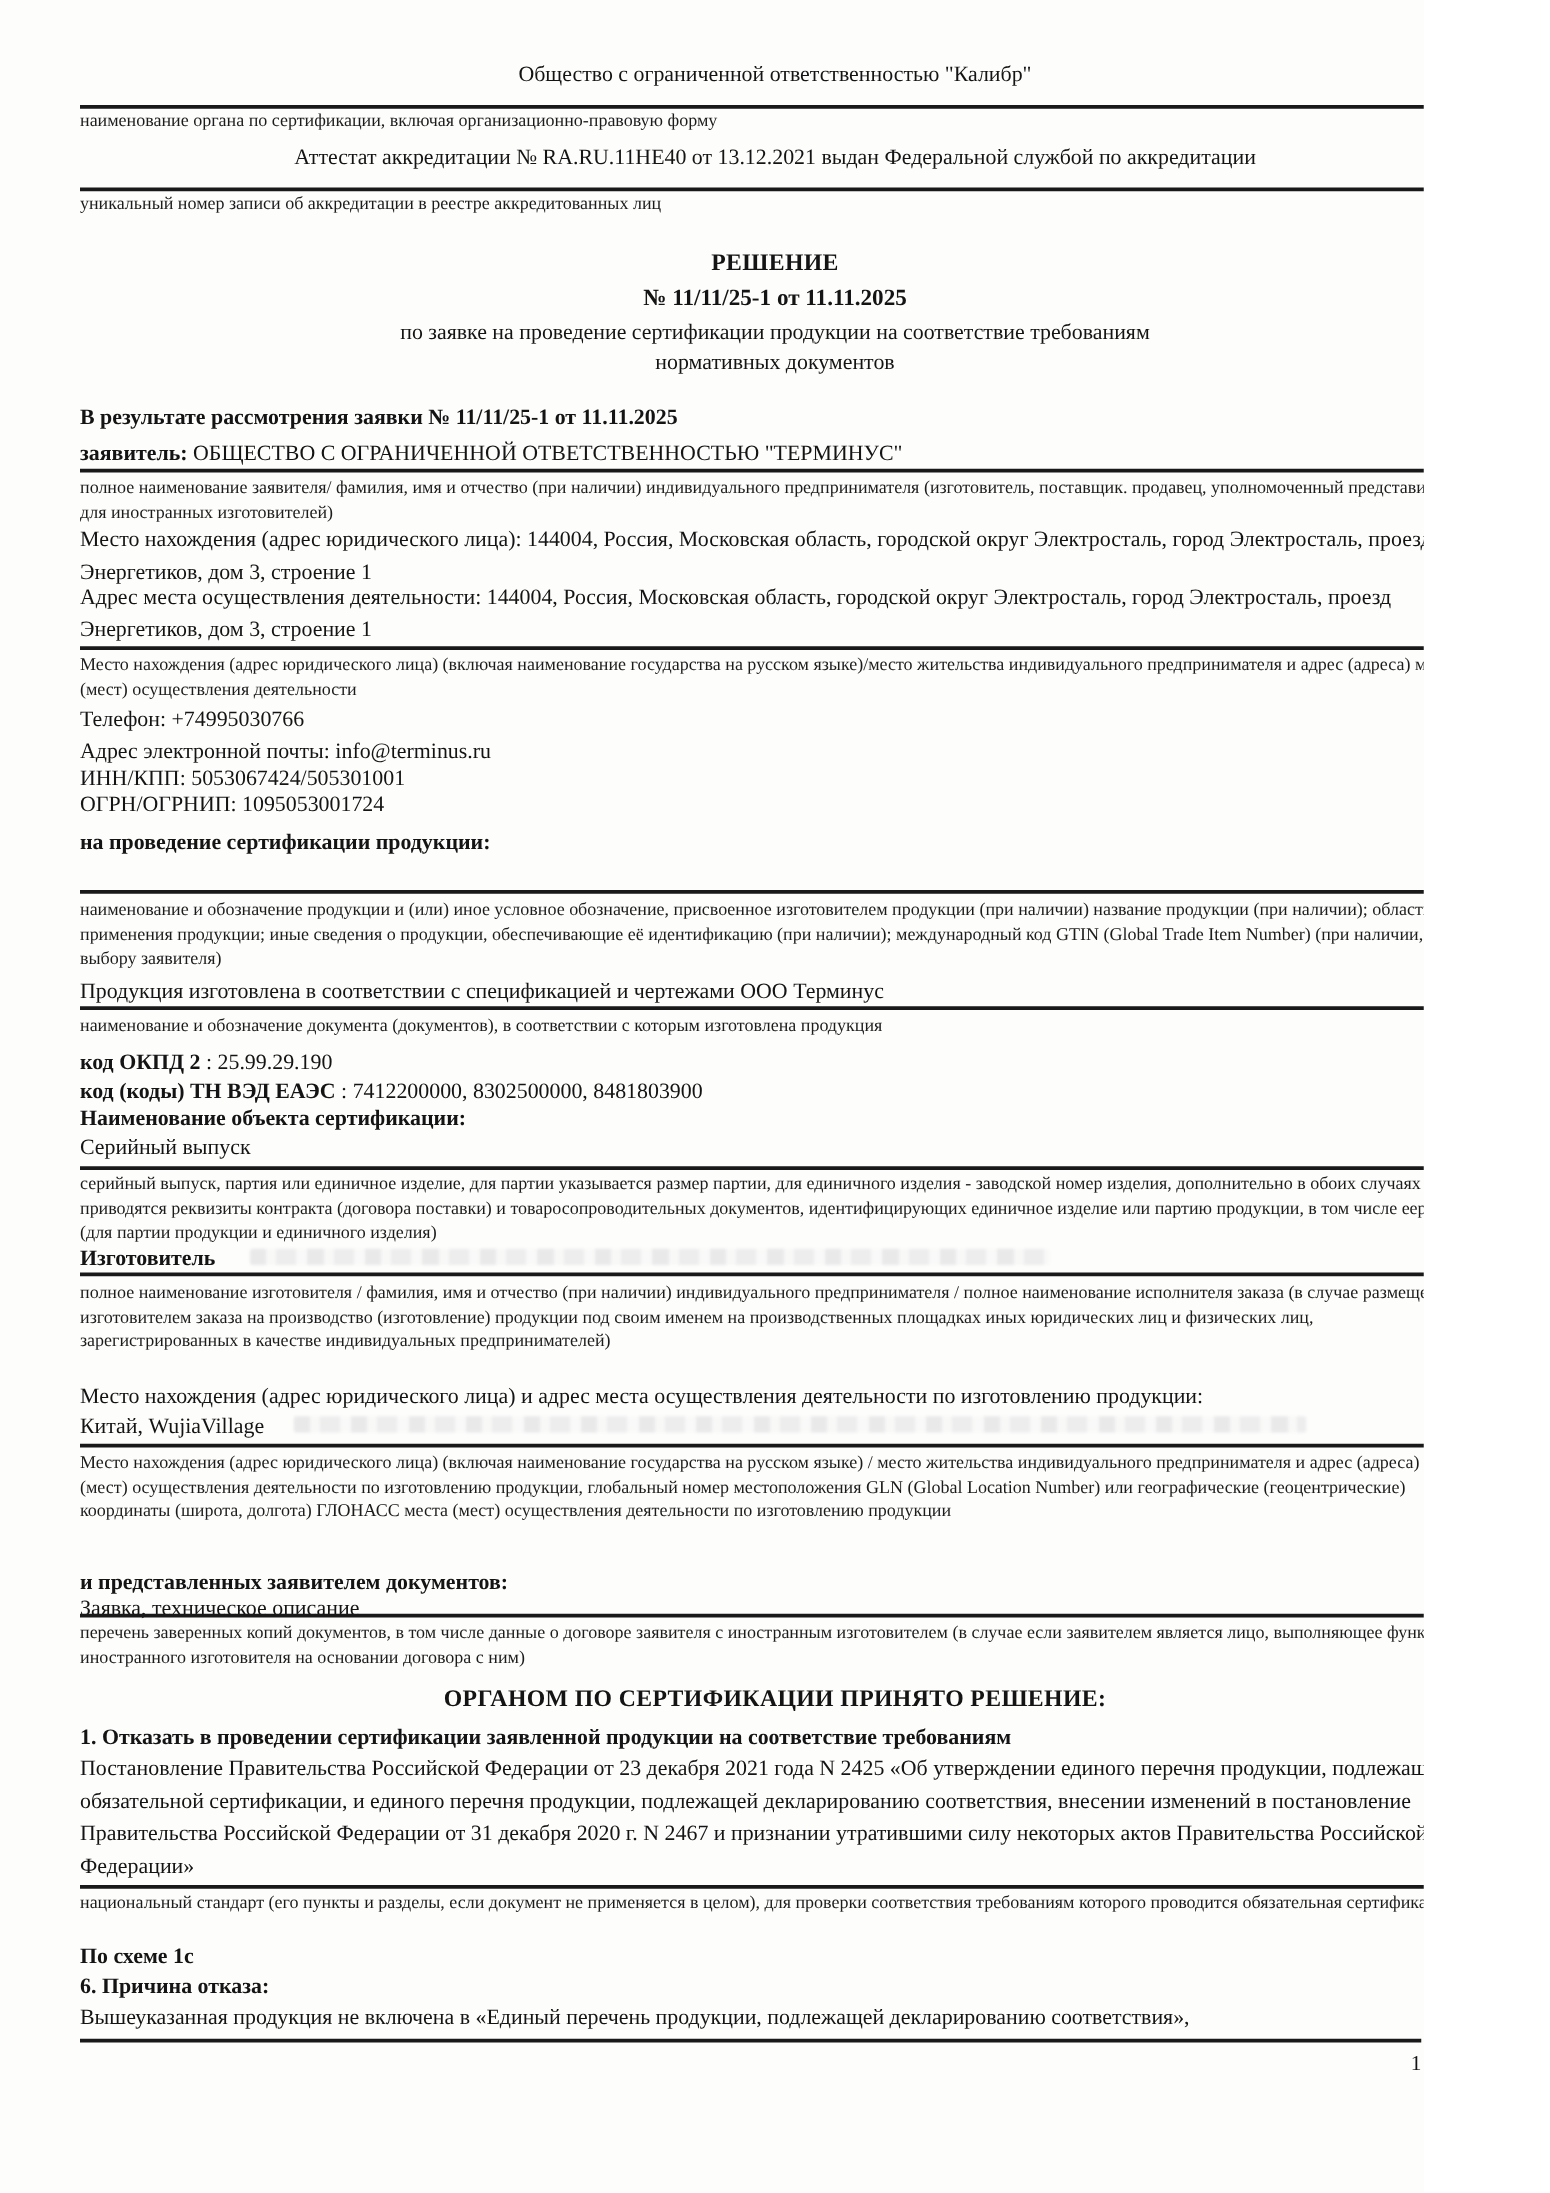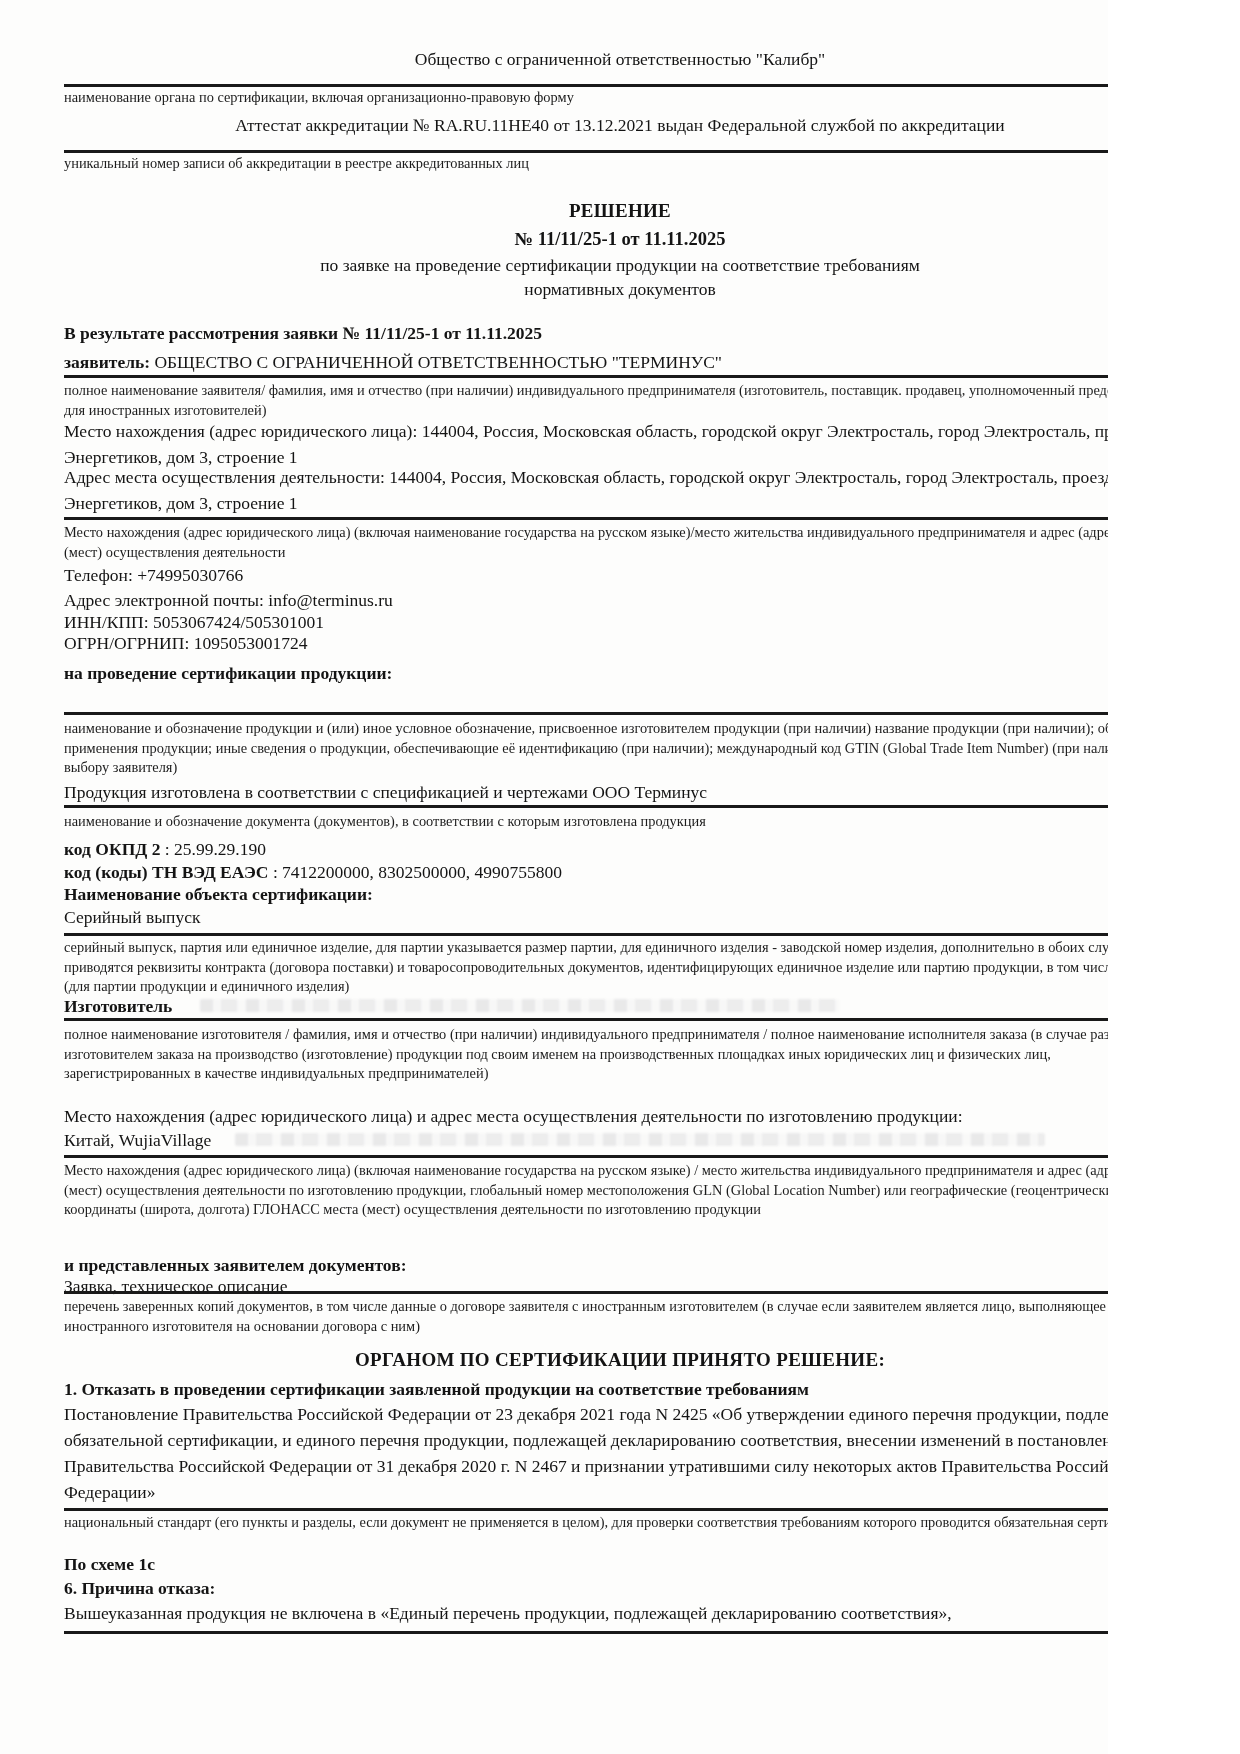--- a/index.html
+++ b/index.html
@@ -3,20 +3,21 @@
 <meta charset="utf-8">
 <style>
   html,body{margin:0;padding:0;background:#ffffff;}
   .page{
     position:relative;
     width:1108px;height:1754px;
     background:#fdfdfc;
     font-family:"Liberation Serif","DejaVu Serif",serif;
     color:#141414;
     overflow:hidden;
+    padding-left:31px;
   }
   .t{position:absolute;left:64px;width:1112px;font-size:17.5px;line-height:26px;}
   .c{text-align:center;}
   .b{font-weight:bold;}
   .h{font-size:19px;font-weight:bold;letter-spacing:.3px;}
   .cap{
     position:absolute;left:64px;width:1112px;
     font-size:14.4px;line-height:19.5px;text-align:left;color:#1c1c1c;
   }
   .rule{
@@ -66,21 +67,21 @@
   <div class="t" style="top:609px">ИНН/КПП: 5053067424/505301001</div>
   <div class="t" style="top:630px">ОГРН/ОГРНИП: 1095053001724</div>
 
   <div class="t b" style="top:660px">на проведение сертификации продукции:</div>
   <div class="rule" style="top:712px"></div>
   <div class="cap" style="top:719px">наименование и обозначение продукции и (или) иное условное обозначение, присвоенное изготовителем продукции (при наличии) название продукции (при наличии); область применения продукции; иные сведения о продукции, обеспечивающие её идентификацию (при наличии); международный код GTIN (Global Trade Item Number) (при наличии, по выбору заявителя)</div>
   <div class="t" style="top:779px">Продукция изготовлена в соответствии с спецификацией и чертежами ООО Терминус</div>
   <div class="rule" style="top:805px"></div>
   <div class="cap" style="top:812px">наименование и обозначение документа (документов), в соответствии с которым изготовлена продукция</div>
   <div class="t" style="top:836px"><span class="b">код ОКПД 2</span><span class="val"> : 25.99.29.190</span></div>
-  <div class="t" style="top:859px"><span class="b">код (коды) ТН ВЭД ЕАЭС</span><span class="val"> : 7412200000, 8302500000, 4990755800</span></div>
+  <div class="t" style="top:859px"><span class="b">код (коды) ТН ВЭД ЕАЭС</span><span class="val"> : 7412200000, 8302500000, 8481803900</span></div>
   <div class="t b" style="top:881px">Наименование объекта сертификации:</div>
   <div class="t" style="top:904px">Серийный выпуск</div>
   <div class="rule" style="top:933px"></div>
   <div class="cap" style="top:938px">серийный выпуск, партия или единичное изделие, для партии указывается размер партии, для единичного изделия - заводской номер изделия, дополнительно в обоих случаях приводятся реквизиты контракта (договора поставки) и товаросопроводительных документов, идентифицирующих единичное изделие или партию продукции, в том числе ееразмер (для партии продукции и единичного изделия)</div>
 
   <div class="t" style="top:993px"><span class="b">Изготовитель</span><span class="ghost" style="width:640px;margin-left:28px"></span></div>
   <div class="rule" style="top:1018px"></div>
   <div class="cap" style="top:1025px">полное наименование изготовителя / фамилия, имя и отчество (при наличии) индивидуального предпринимателя / полное наименование исполнителя заказа (в случае размещения изготовителем заказа на производство (изготовление) продукции под своим именем на производственных площадках иных юридических лиц и физических лиц, зарегистрированных в качестве индивидуальных предпринимателей)</div>
   <div class="t" style="top:1103px">Место нахождения (адрес юридического лица) и адрес места осуществления деятельности по изготовлению продукции:</div>
   <div class="t" style="top:1127px"><span>Китай, WujiaVillage</span><span class="ghost" style="width:810px;margin-left:24px"></span></div>

